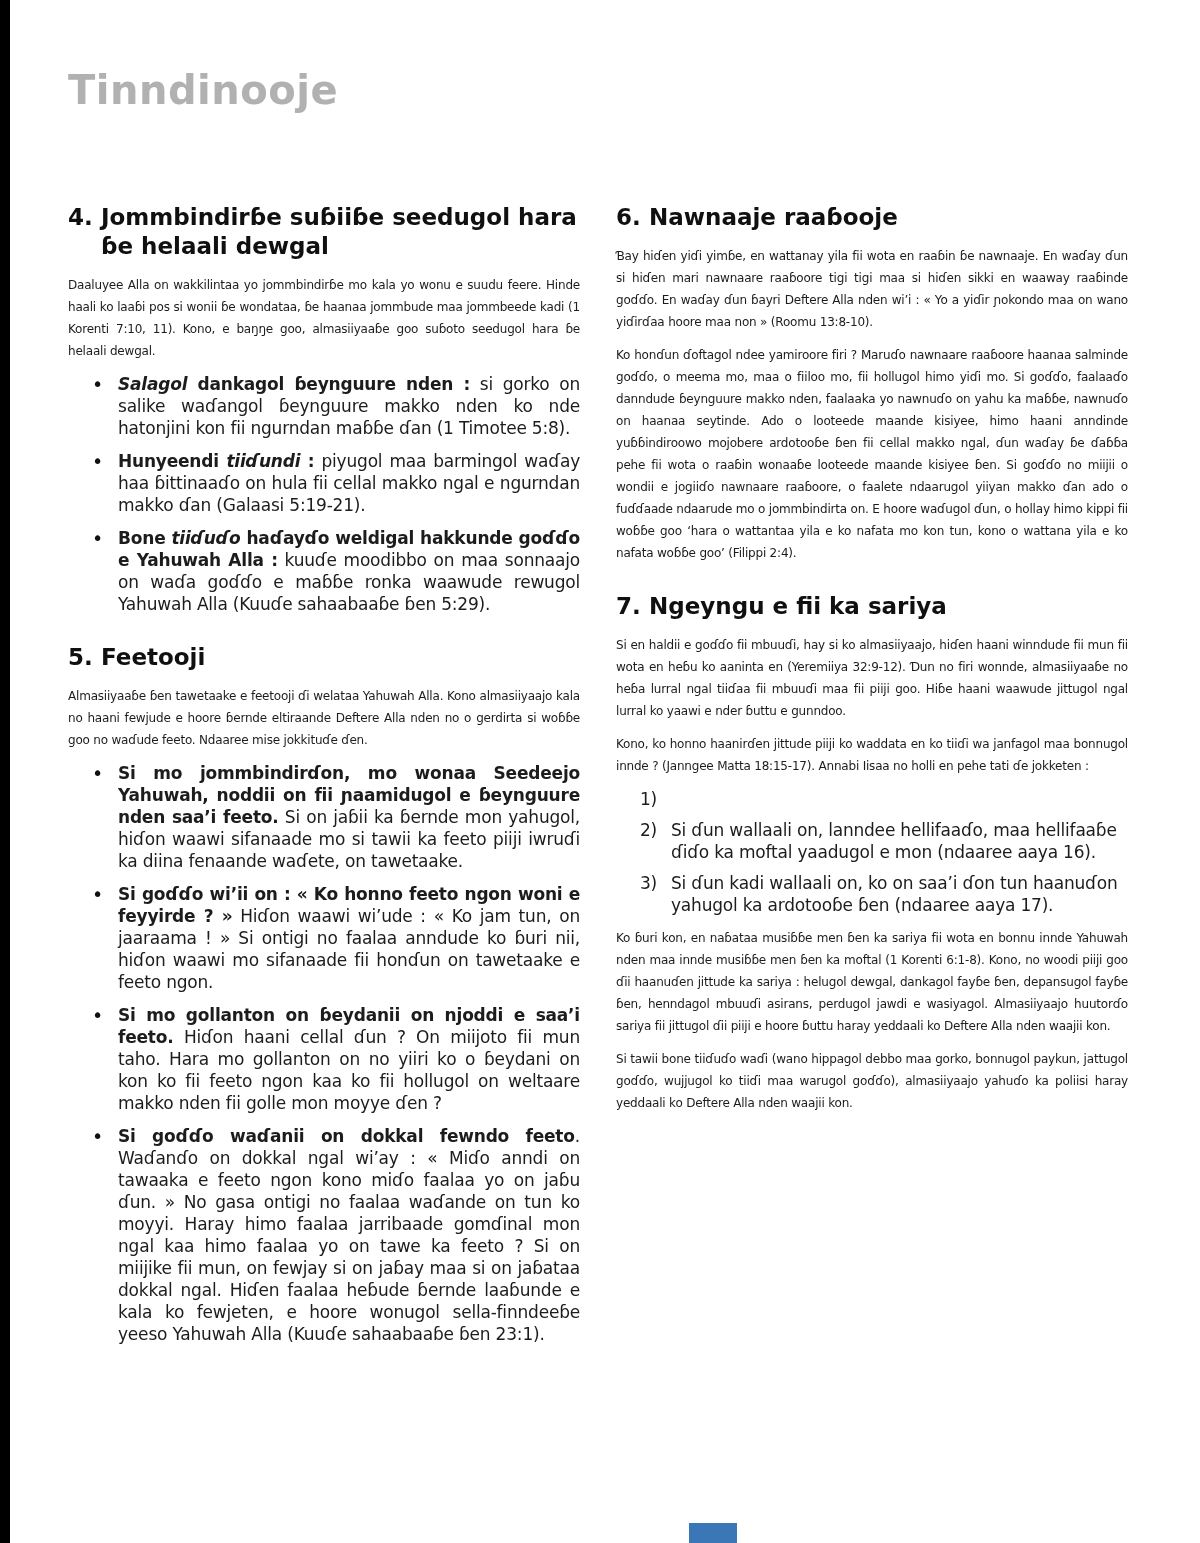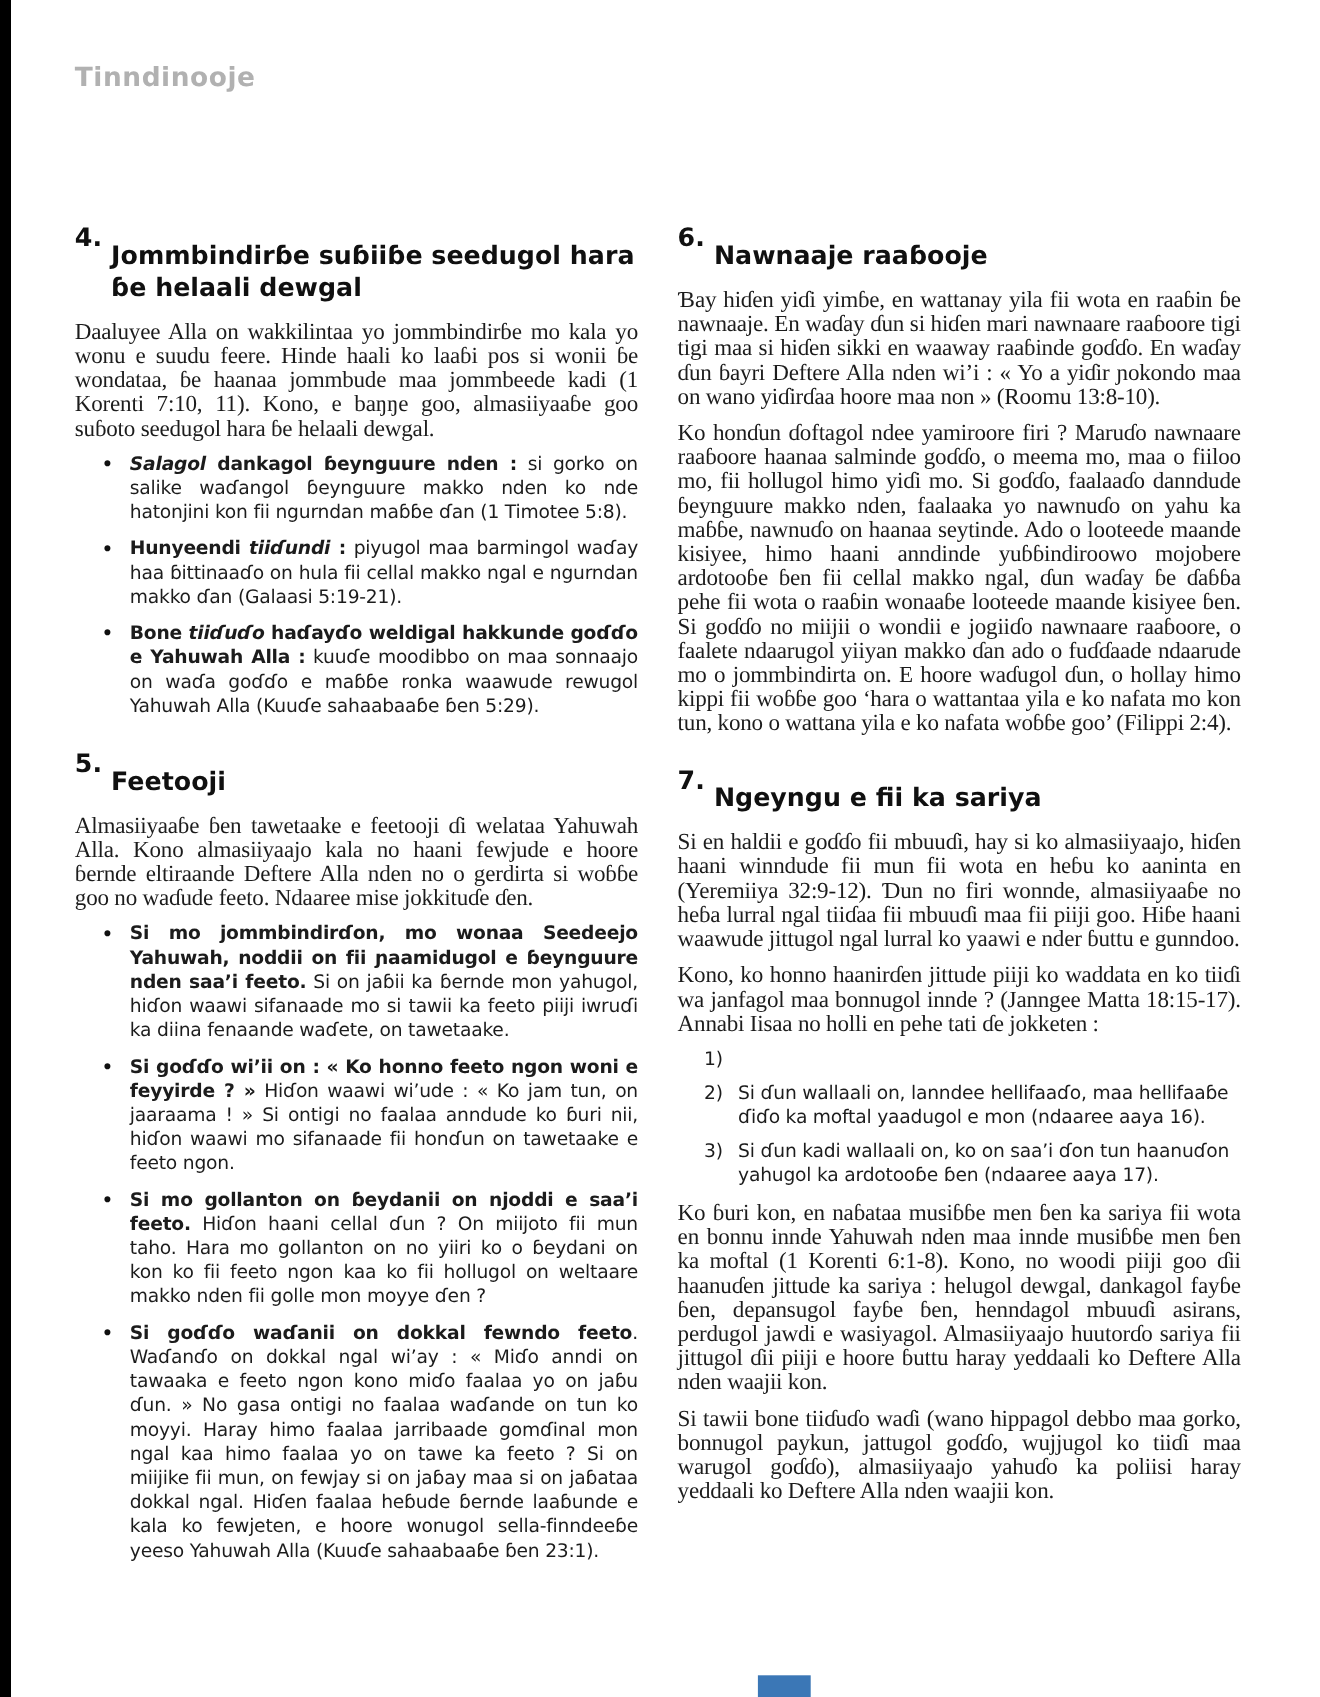--- a/index.html
+++ b/index.html
@@ -4,37 +4,37 @@
 <style>
   * { margin:0; padding:0; box-sizing:border-box; }
   html,body { background:#ffffff; }
   body {
     width:1200px; height:1543px; position:relative; overflow:hidden;
     font-family:"DejaVu Sans","Liberation Sans",sans-serif;
     color:#1c1c1c;
   }
   .edge-strip { position:absolute; left:0; top:0; width:10px; height:1543px; background:#000000; }
   .kicker {
-    position:absolute; left:68px; top:56px;
-    font-size:24px; font-weight:bold; color:#b1b1b1; letter-spacing:0.5px;
+    position:absolute; left:68px; top:67px;
+    font-size:40px; font-weight:bold; color:#b1b1b1; letter-spacing:0.5px;
   }
   .col { position:absolute; top:203px; width:512px; }
   .col-left { left:68px; }
   .col-right { left:616px; }
   .section-heading {
     display:flex; align-items:flex-start;
     font-size:23px; font-weight:bold; line-height:29px; color:#101010;
     margin-bottom:13px;
   }
   .section-heading .num { flex:0 0 33px; }
-  .section-heading .ttl { flex:1 1 auto;margin-top:16px; }
+  .section-heading .ttl { flex:1 1 auto; }
   .mt { margin-top:28px; }
   p.body {
-    font-size:21px; line-height:22px; letter-spacing:-0.2px;
-    text-align:justify; margin-bottom:11px;font-family:Liberation Serif, serif;
+    font-size:12px; line-height:22px; letter-spacing:-0.2px;
+    text-align:justify; margin-bottom:11px;
   }
   ul.bullets { list-style:none; margin-bottom:2px; }
   ul.bullets li {
     position:relative; padding-left:50px; margin-bottom:11px;
     font-size:17px; line-height:22px; letter-spacing:-0.2px; text-align:justify;
   }
   ul.bullets li::before {
     content:"•"; position:absolute; left:24px; top:0;
     font-size:19px; line-height:22px; color:#101010;
   }

